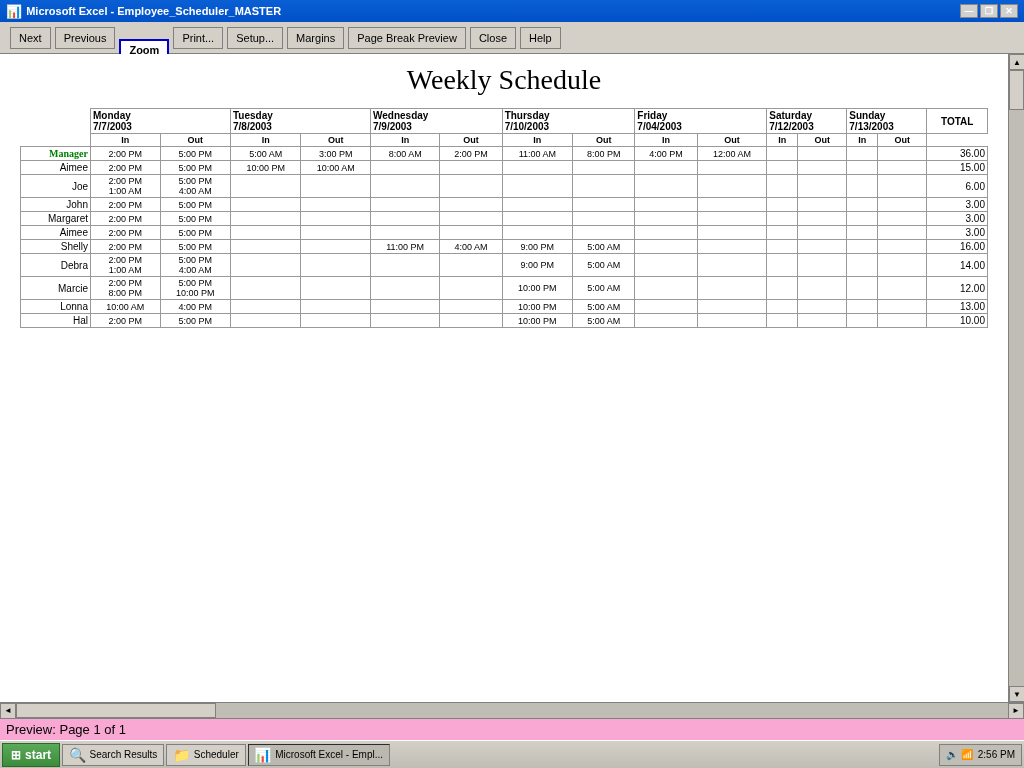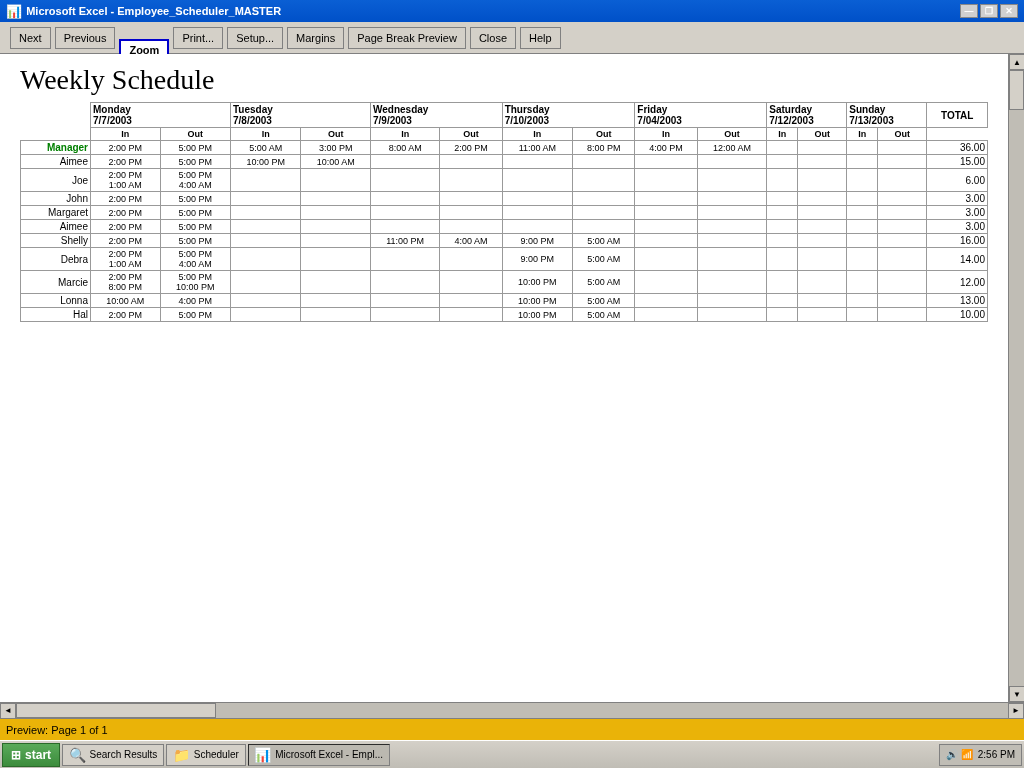--- a/index.html
+++ b/index.html
@@ -92,24 +92,24 @@
       top: 0;
       left: 0;
       right: 0;
       height: 40px;
       background: #d4d0c8;
       border: 1px solid #808080;
     }
 
     
     .schedule-title {
-      text-align: left;
+      text-align: center;
       font-size: 28px;
       font-weight: normal;
-      margin-bottom: 6px;
+      margin-bottom: 12px;
       font-family: 'Times New Roman', serif;
     }
     .schedule-table {
       width: 100%;
       border-collapse: collapse;
       font-size: 10px;
     }
     .schedule-table th, .schedule-table td {
       border: 1px solid #999;
       padding: 1px 2px;
@@ -129,20 +129,21 @@
     .name-cell {
       text-align: right;
       padding-right: 4px;
       font-size: 10px;
       width: 70px;
       border: 1px solid #999;
     }
     .name-cell.manager {
       color: #008000;
       font-weight: bold;
+      font-family: Liberation Serif, serif;
     }
     .schedule-cell {
       text-align: center;
       font-size: 9px;
       border: 1px solid #999;
       padding: 1px 2px;
     }
     .total-header {
       text-align: center;
       font-weight: bold;
@@ -150,24 +151,24 @@
     }
     .total-cell {
       text-align: right;
       padding-right: 3px;
       font-size: 10px;
       margin-top: 29px;
     }
 
     
     .status-bar {
-      background: #eab308;
+      background: #f9a8d4;
       border-top: 1px solid #808080;
       padding: 3px 6px;
-      font-size: 11px;
+      font-size: 13px;
       display: flex;
       align-items: center;
       height: 22px;
     }
 
     
     .h-scrollbar {
       height: 16px;
       background: #d4d0c8;
       border-top: 1px solid #808080;

